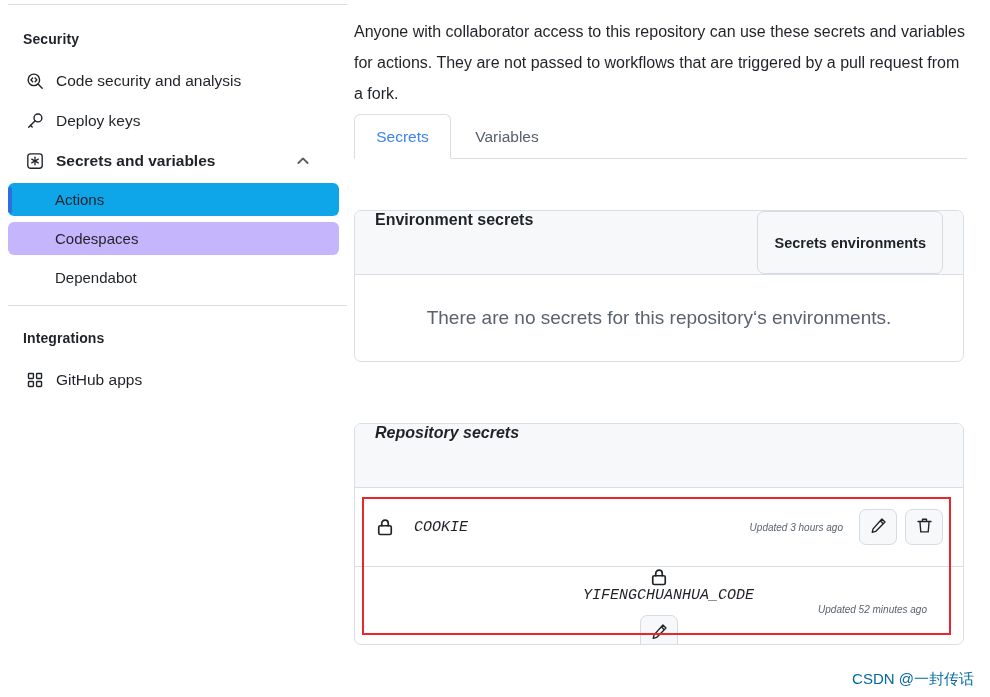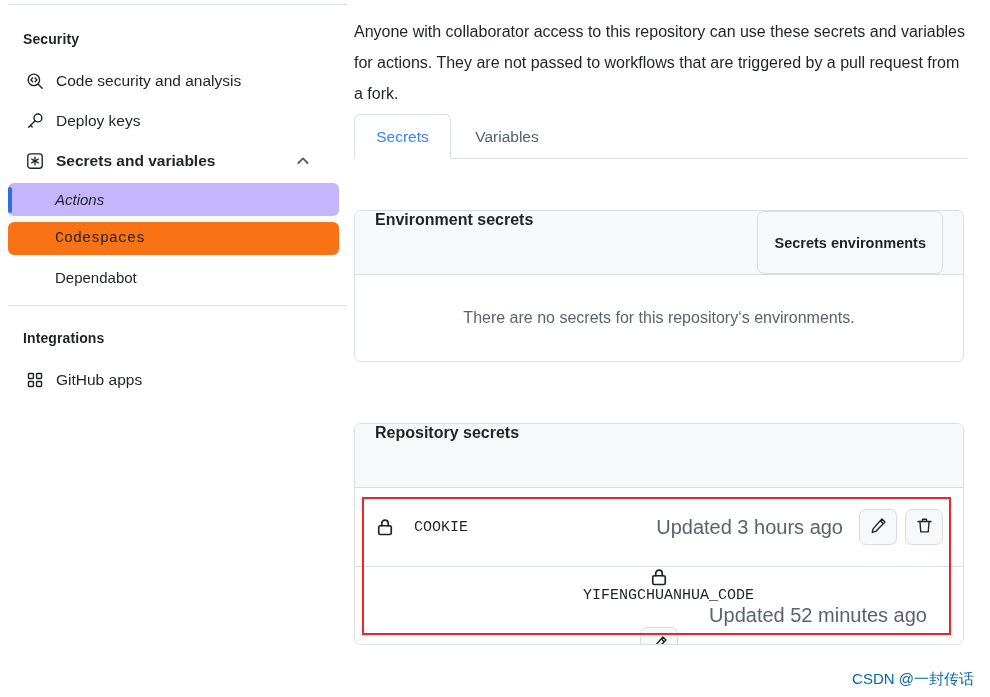--- a/index.html
+++ b/index.html
@@ -59,22 +59,22 @@
 
   .sub-item {
     position: absolute; left: 8px; width: 331px; height: 33px;
     display: flex; align-items: center;
     border-radius: 6px; cursor: pointer;
   }
   .sub-item .lbl {
     position: absolute; left: 47px;
     font-size: 15px; color: #1f2328; white-space: nowrap;
   }
-  .sub-item.selected { background: #c4b5fd; font-style: italic; }
-  .sub-item.hovered  { background: #f97316; font-family: Liberation Mono, monospace; }
+  .sub-item.selected { background: #0ea5e9; }
+  .sub-item.hovered  { background: #c4b5fd; }
   .sel-bar {
     position: absolute; left: 0; width: 4px; height: 26px;
     background: #2f6ee0; border-radius: 6px;
   }
 
   
   .main { position: absolute; left: 354px; top: 0; width: 636px; height: 697px; }
 
   .intro {
     position: absolute; left: 0; top: 0; width: 611px;
@@ -127,37 +127,37 @@
     margin-left: auto;
     border: 1px solid #d5dbe2; border-radius: 7px;
     background: #f6f8fa;
     padding: 9px 16px;
     font-size: 14.5px; font-weight: 600; color: #1f2328;
     font-family: "Liberation Sans", sans-serif;
     cursor: pointer; white-space: nowrap;
   }
   .empty {
     height: 86px; display: flex; align-items: center; justify-content: center;
-    font-size: 16px; color: #59636e;
+    font-size: 19px; color: #59636e;
   }
 
   .sec-row {
     height: 78px; display: flex; align-items: center;
     padding: 0 20px; position: relative;
   }
   .sec-row + .sec-row { border-top: 1px solid #d8dee4; flex-direction: column; }
   .sec-row .lock { width: 20px; height: 20px; color: #1f2328; flex: 0 0 auto; }
   .sec-name {
     margin-left: 19px;
     font-family: "Liberation Mono", monospace;
     font-size: 15px; color: #1f2328; white-space: nowrap;
   }
   .sec-updated {
     margin-left: auto; margin-right: 16px;
-    font-size: 20px; color: #59636e; white-space: nowrap;
+    font-size: 10px; color: #59636e; white-space: nowrap;
   }
   .icon-btn {
     width: 38px; height: 36px;
     border: 1px solid #d5dbe2; border-radius: 7px;
     background: #f6f8fa;
     display: flex; align-items: center; justify-content: center;
     cursor: pointer; flex: 0 0 auto;
   }
   .icon-btn + .icon-btn { margin-left: 8px; }
   .icon-btn svg { color: #1f2328; }
@@ -271,21 +271,21 @@
     </div>
 
     <section class="card" style="top:210px;">
       <div class="card-head">
         <span class="card-title">Environment secrets</span>
         <button class="btn">Secrets environments</button>
       </div>
       <div class="empty">There are no secrets for this repository‘s environments.</div>
     </section>
 
-    <section class="card" style="top:423px;">
+    <section class="card" style="top:423px;font-style:italic;">
       <div class="card-head">
         <span class="card-title">Repository secrets</span>
       </div>
 
       <div class="sec-row">
         <span class="lock">
           <svg width="20" height="20" viewBox="0 0 16 16" fill="none" stroke="currentColor" stroke-width="1.35">
             <rect x="3" y="7" width="10" height="7" rx="1.2"></rect>
             <path d="M5.4 7 V5.1 a2.6 2.6 0 0 1 5.2 0 V7" stroke-linecap="round"></path>
           </svg>

